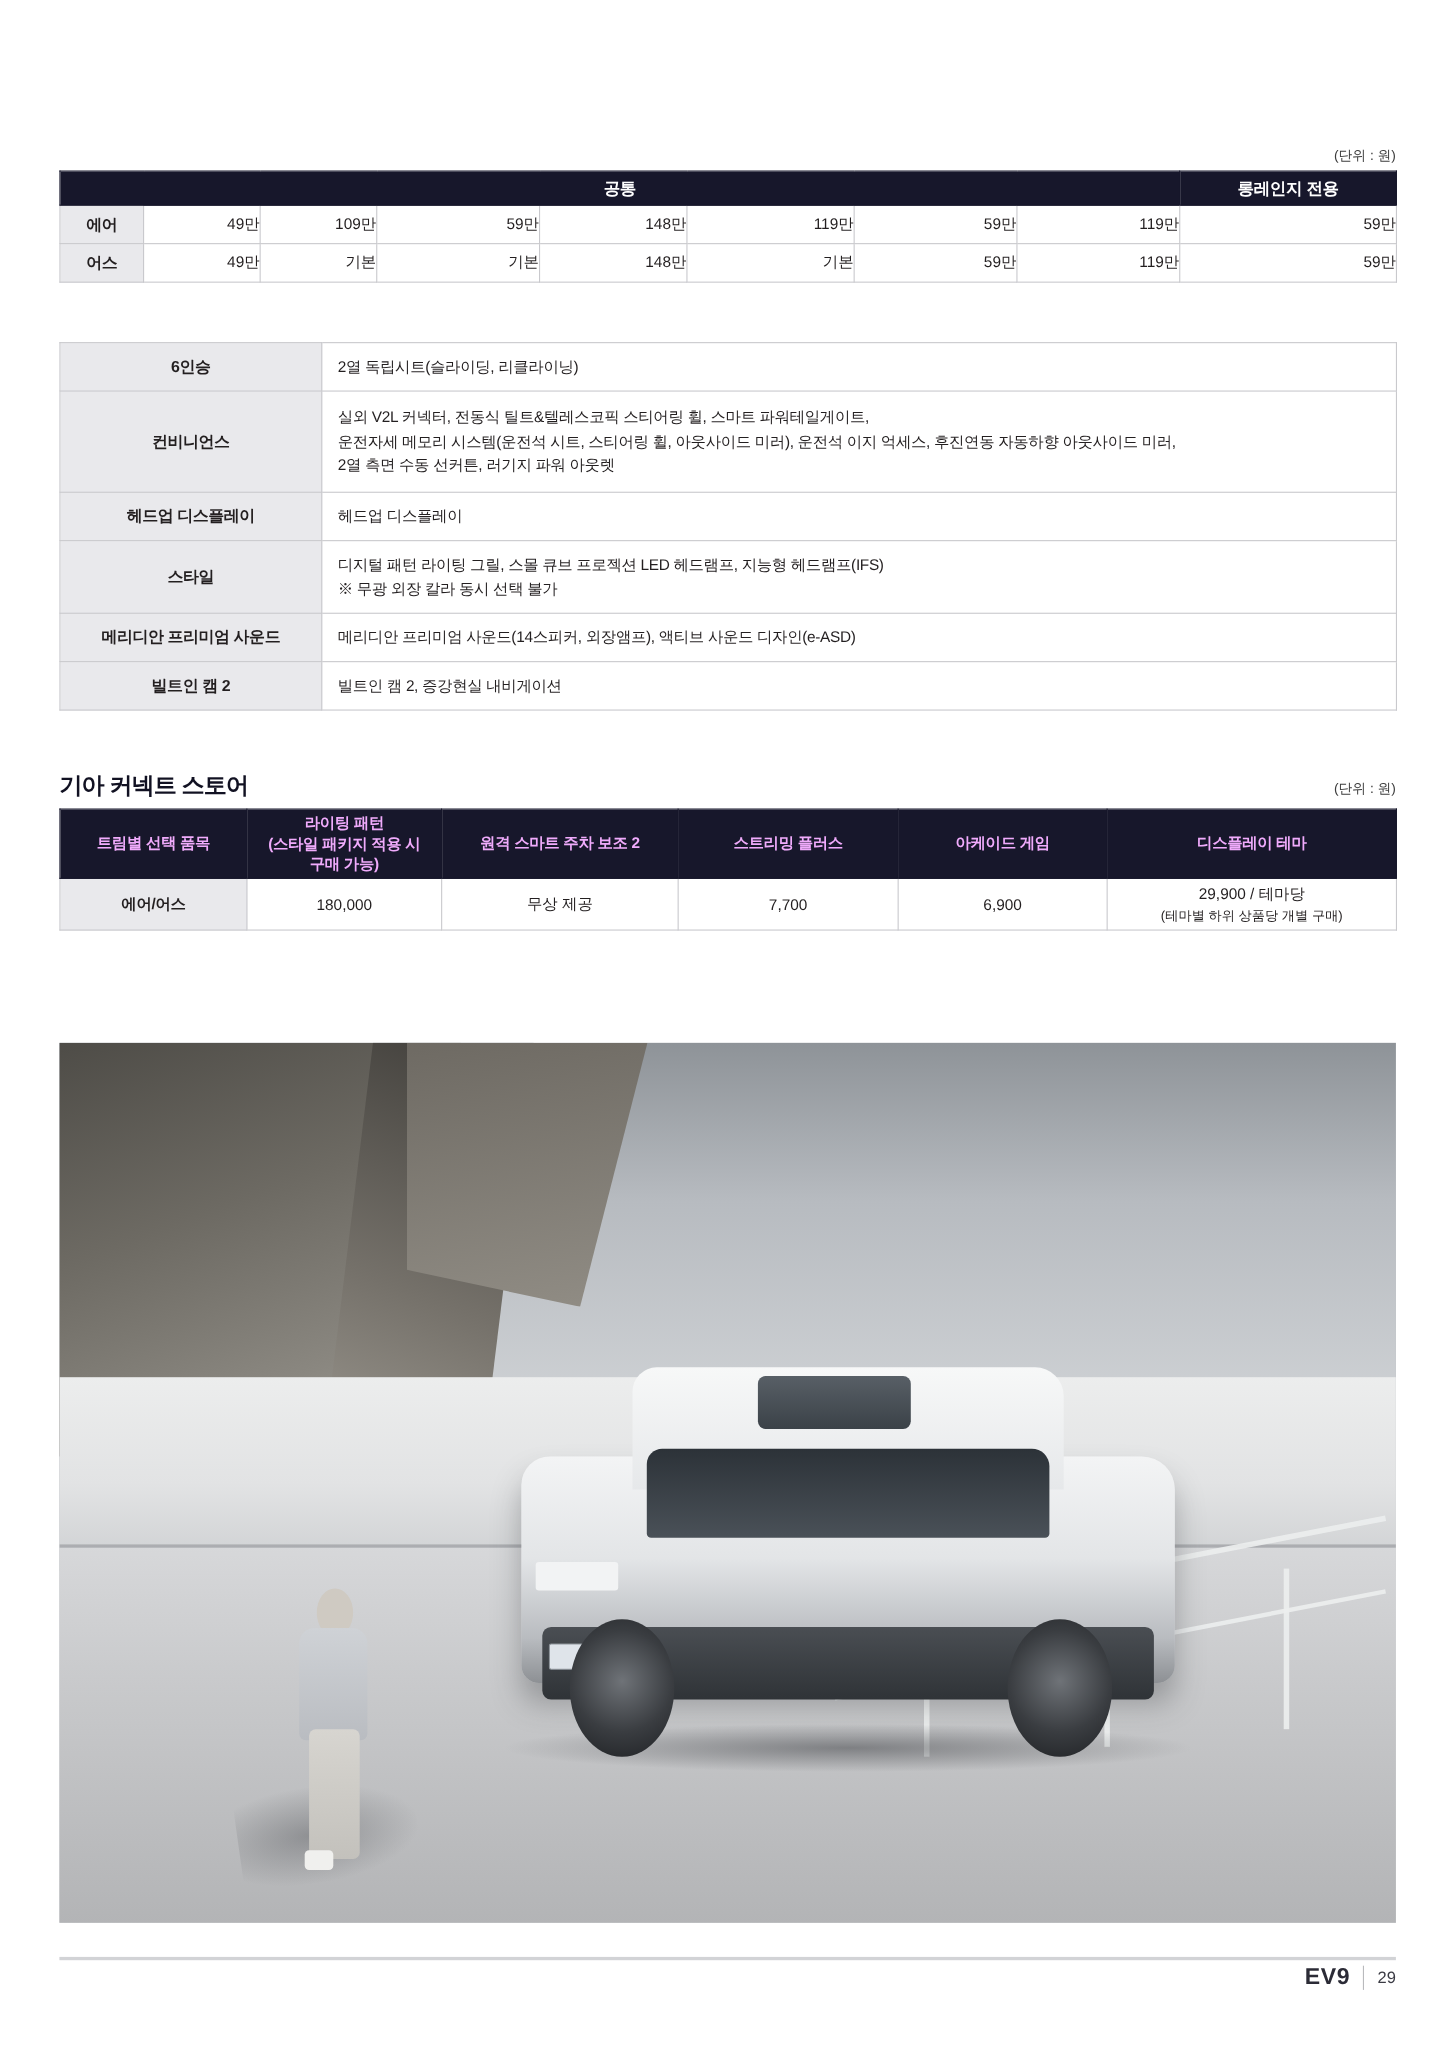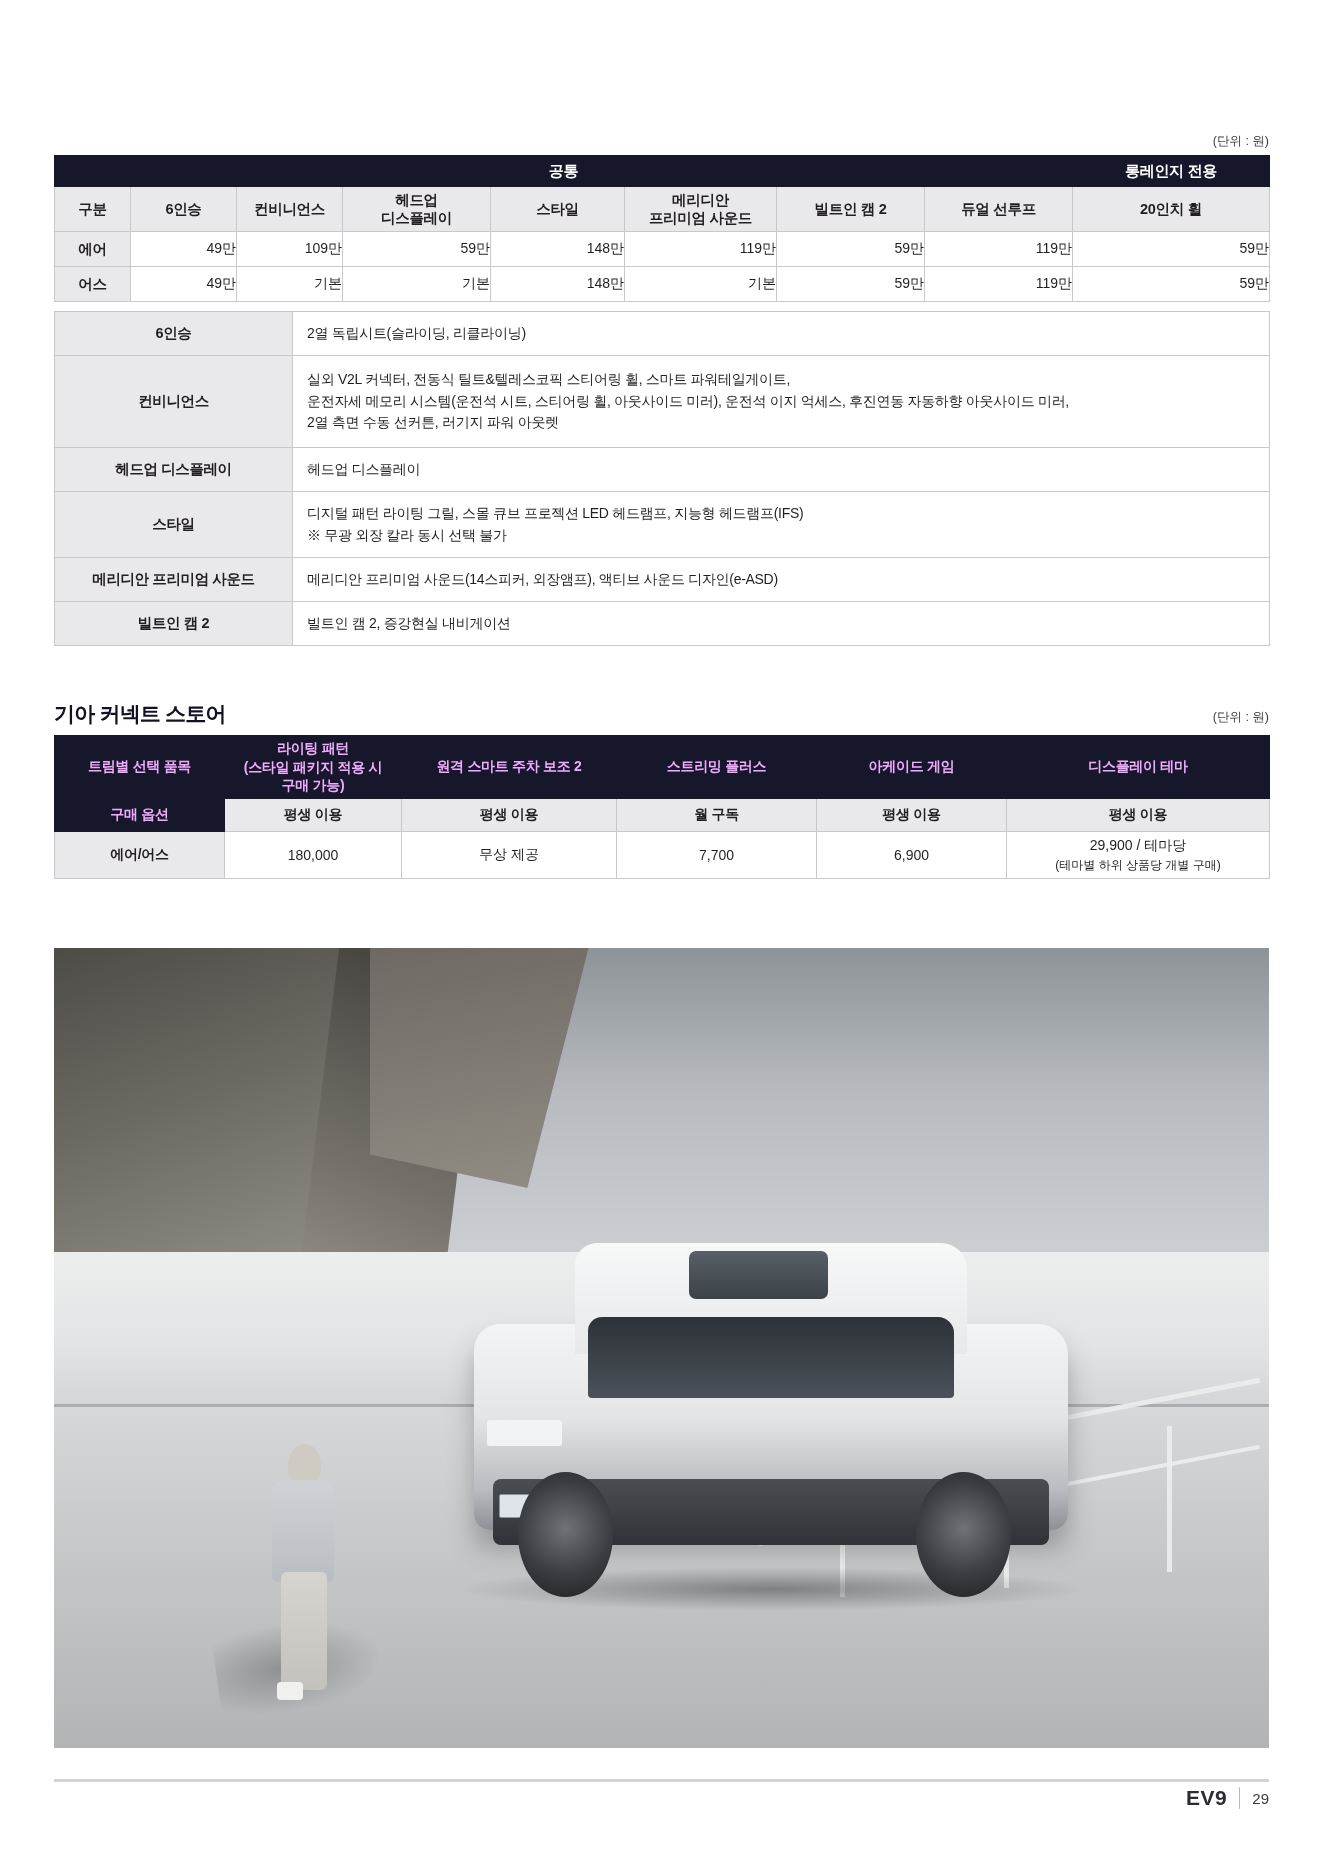--- a/index.html
+++ b/index.html
@@ -307,37 +307,20 @@
         <col style="width:152px">
         <col style="width:148px">
         <col style="width:148px">
         <col style="width:197px">
     </colgroup>
     <tbody>
       <tr class="grp">
         <td class="hdr" colspan="8">공통</td>
         <td class="hdr">롱레인지 전용</td>
       </tr>
-      <tr class="rowh">
-        <td class="subhdr">구분</td>
-        <td class="subhdr">6인승</td>
-        <td class="subhdr">컨비니언스</td>
-        <td class="subhdr two-line">
-          <span>헤드업</span><br>
-          <span>디스플레이</span>
-        </td>
-        <td class="subhdr">스타일</td>
-        <td class="subhdr two-line">
-          <span>메리디안</span><br>
-          <span>프리미엄 사운드</span>
-        </td>
-        <td class="subhdr">빌트인 캠 2</td>
-        <td class="subhdr">듀얼 선루프</td>
-        <td class="subhdr">20인치 휠</td>
-      </tr>
       <tr>
         <td class="subhdr">에어</td>
         <td class="cell-price">49만</td>
         <td class="cell-price">109만</td>
         <td class="cell-price">59만</td>
         <td class="cell-price">148만</td>
         <td class="cell-price">119만</td>
         <td class="cell-price">59만</td>
         <td class="cell-price">119만</td>
         <td class="cell-price">59만</td>
@@ -431,28 +414,20 @@
           <span>(스타일 패키지 적용 시</span><br>
           <span>구매 가능)</span>
         </td>
         <td class="dark">원격 스마트 주차 보조 2</td>
         <td class="dark">스트리밍 플러스</td>
         <td class="dark">아케이드 게임</td>
         <td class="dark">디스플레이 테마</td>
       </tr>
 
 
-      <tr class="r3">
-        <td class="dark">구매 옵션</td>
-        <td class="grey">평생 이용</td>
-        <td class="grey">평생 이용</td>
-        <td class="grey">월 구독</td>
-        <td class="grey">평생 이용</td>
-        <td class="grey">평생 이용</td>
-      </tr>
 
       <tr class="r4">
         <td class="grey">에어/어스</td>
         <td class="plain">180,000</td>
         <td class="plain">무상 제공</td>
         <td class="plain">7,700</td>
         <td class="plain">6,900</td>
         <td class="plain ml">
           <span>29,900 / 테마당</span><br>
           <span class="tiny">(테마별 하위 상품당 개별 구매)</span>

